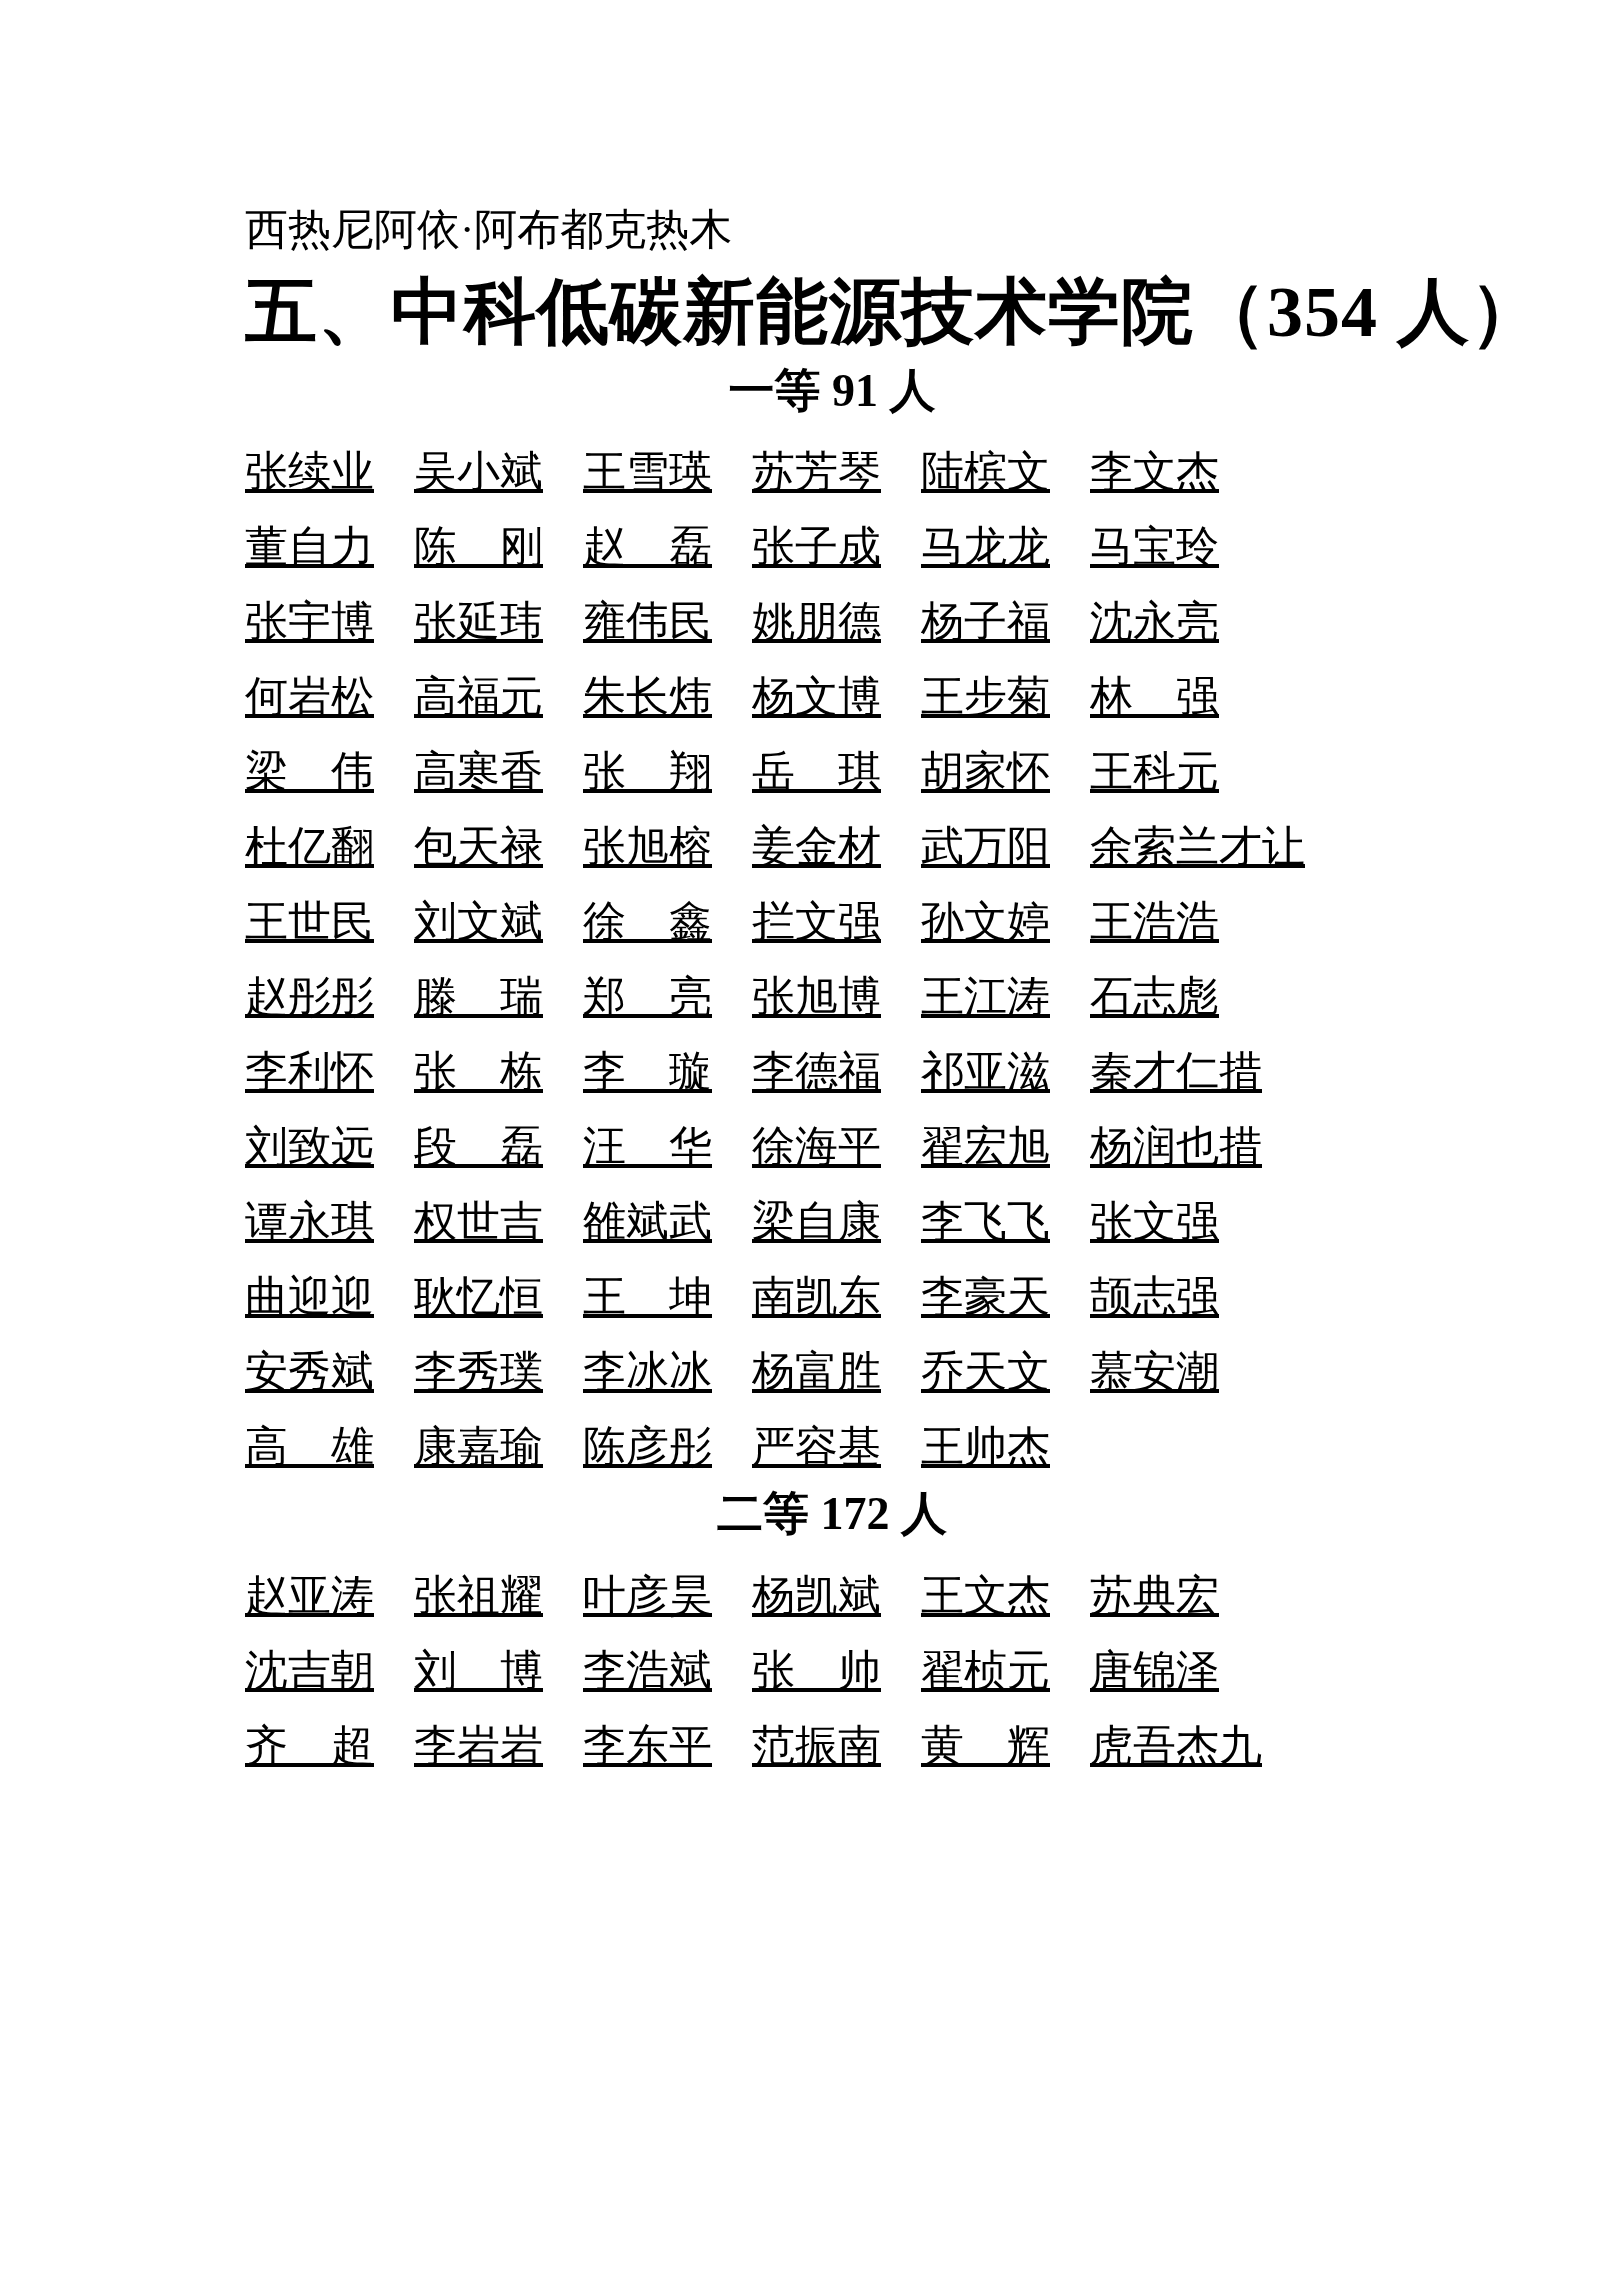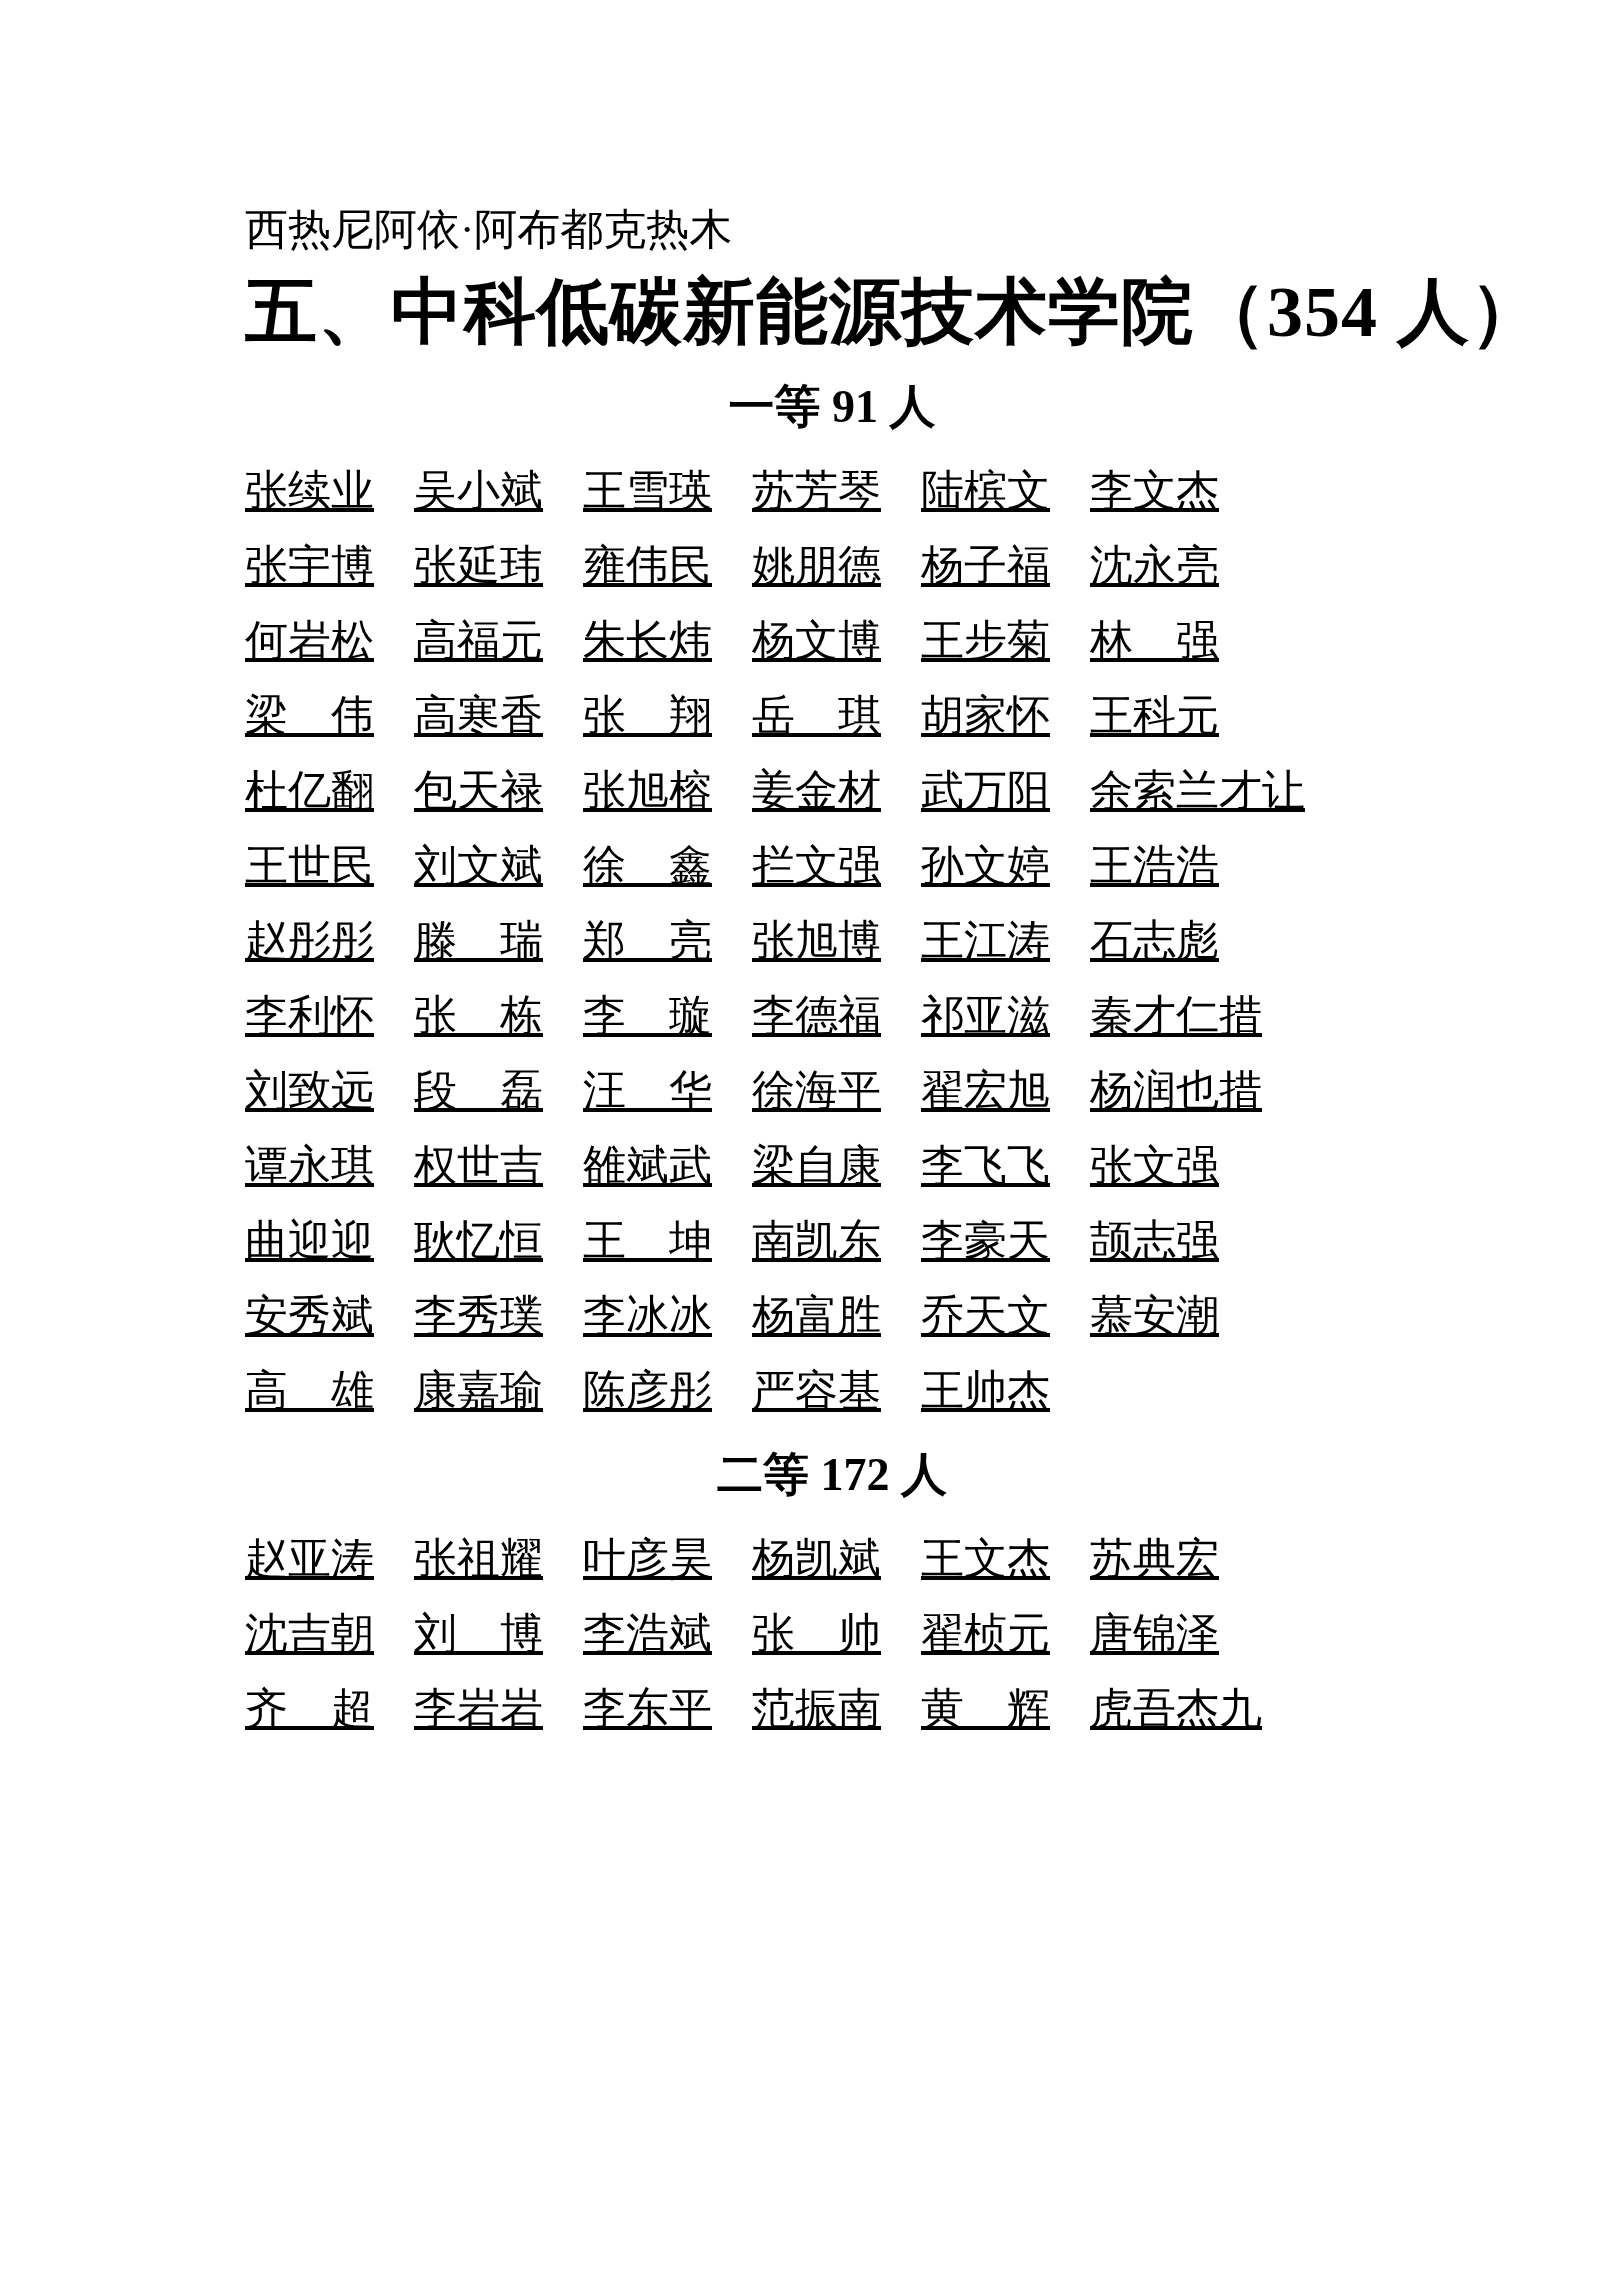--- a/index.html
+++ b/index.html
@@ -34,21 +34,21 @@
     margin: 0;
     height: 97px;
     display: flex;
     align-items: center;
     font-size: 72px;
     font-weight: bold;
     letter-spacing: 1px;
     white-space: pre;
   }
   .tier-heading {
-    margin: 16px;
+    margin: 0;
     height: 61px;
     display: flex;
     align-items: center;
     justify-content: center;
     font-size: 46px;
     font-weight: bold;
     white-space: pre;
   }
   .name-grid {
     margin-top: 12.8px;
@@ -88,20 +88,28 @@
       <div class="name-grid">
         <div class="name-row">
           <span class="person-name">张续业</span>
           <span class="person-name">吴小斌</span>
           <span class="person-name">王雪瑛</span>
           <span class="person-name">苏芳琴</span>
           <span class="person-name">陆槟文</span>
           <span class="person-name">李文杰</span>
         </div>
         <div class="name-row">
+          <span class="person-name">董自力</span>
+          <span class="person-name">陈　刚</span>
+          <span class="person-name">赵　磊</span>
+          <span class="person-name">张子成</span>
+          <span class="person-name">马龙龙</span>
+          <span class="person-name">马宝玲</span>
+        </div>
+        <div class="name-row">
           <span class="person-name">张宇博</span>
           <span class="person-name">张延玮</span>
           <span class="person-name">雍伟民</span>
           <span class="person-name">姚朋德</span>
           <span class="person-name">杨子福</span>
           <span class="person-name">沈永亮</span>
         </div>
         <div class="name-row">
           <span class="person-name">何岩松</span>
           <span class="person-name">高福元</span>

